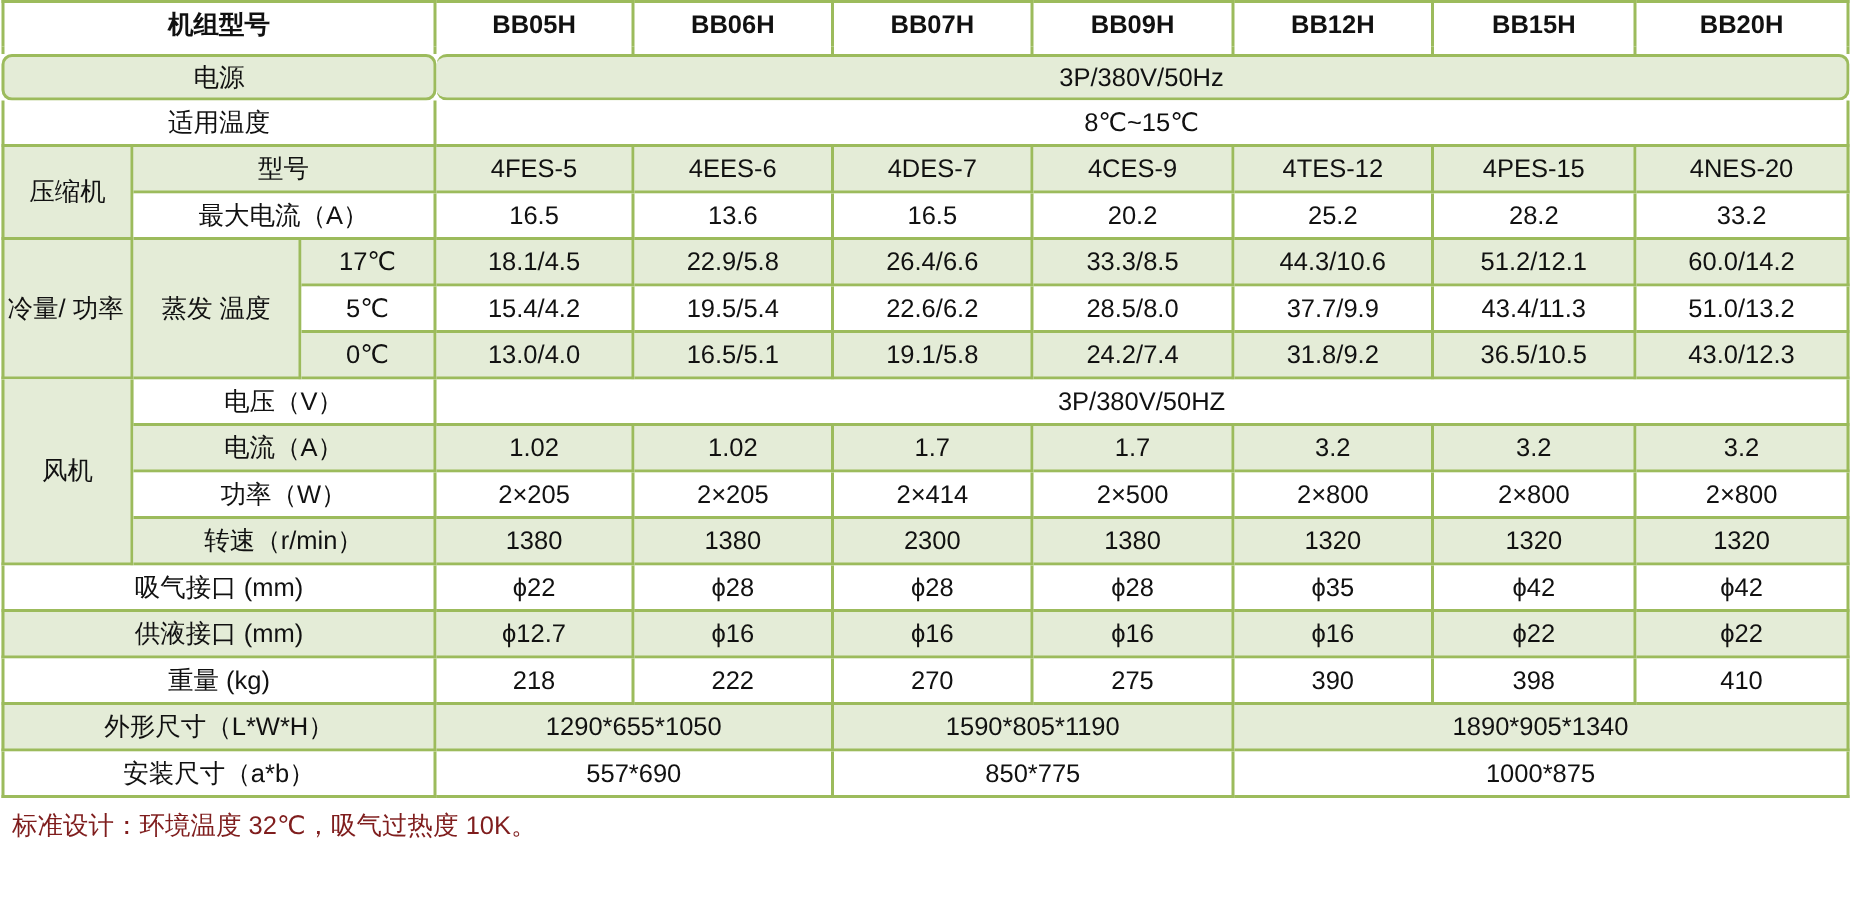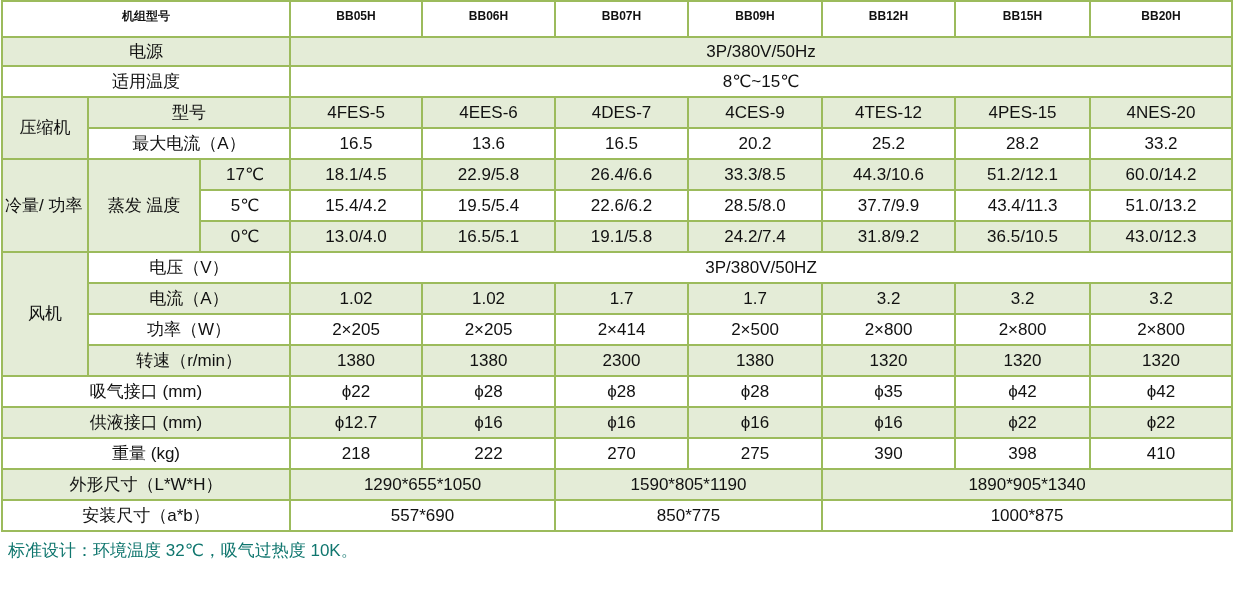--- a/index.html
+++ b/index.html
@@ -26,35 +26,35 @@
     border-bottom:2px solid var(--green);
     height:31px;
     padding:0 2px;
     text-align:center;
     vertical-align:middle;
     font-size:17px;
     line-height:1.15;
     overflow:hidden;
     white-space:nowrap;
   }
-  .spec th{font-weight:bold;font-size:12px;}
+  .spec th{font-weight:bold;font-size:17px;}
   .spec tr.head th{border-top:2px solid var(--green);border-bottom:none;}
   .spec .bl{border-left:2px solid var(--green);}
   .spec tr.gaprow td{
     height:5px;border-bottom:none;padding:0;
   }
-  .spec .bt{border-top:2px solid var(--green);}
+  .spec .bt{border-top:2px solid var(--green);border-radius:7px;}
   .g{background:var(--fill);}
   .w{background:#ffffff;}
   .ml{white-space:pre-line;}
   .footer-note{
     margin-top:7px;
     padding-left:8px;
     font-size:17px;
-    color:#0f766e;
+    color:#7f1d1d;
   }
 </style>
 </head>
 <body>
 
 <table class="spec">
   <colgroup>
     <col style="width:88px">
       <col style="width:112px">
       <col style="width:90px">

